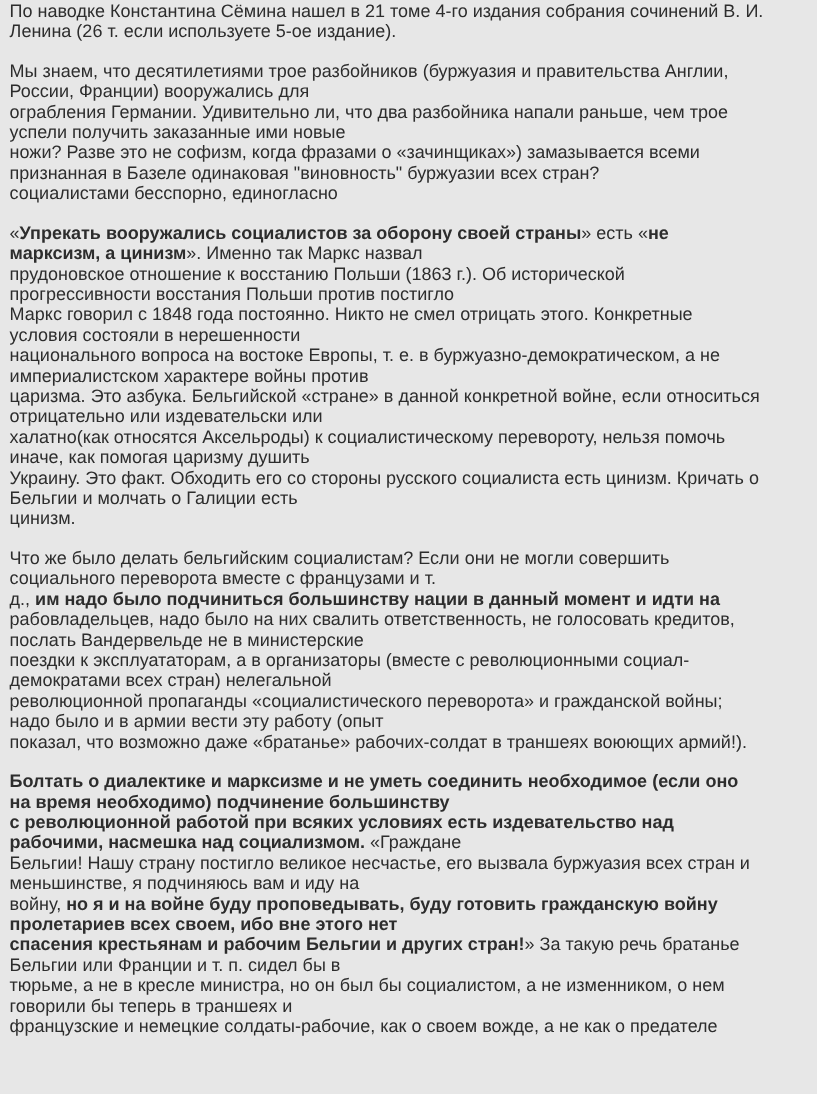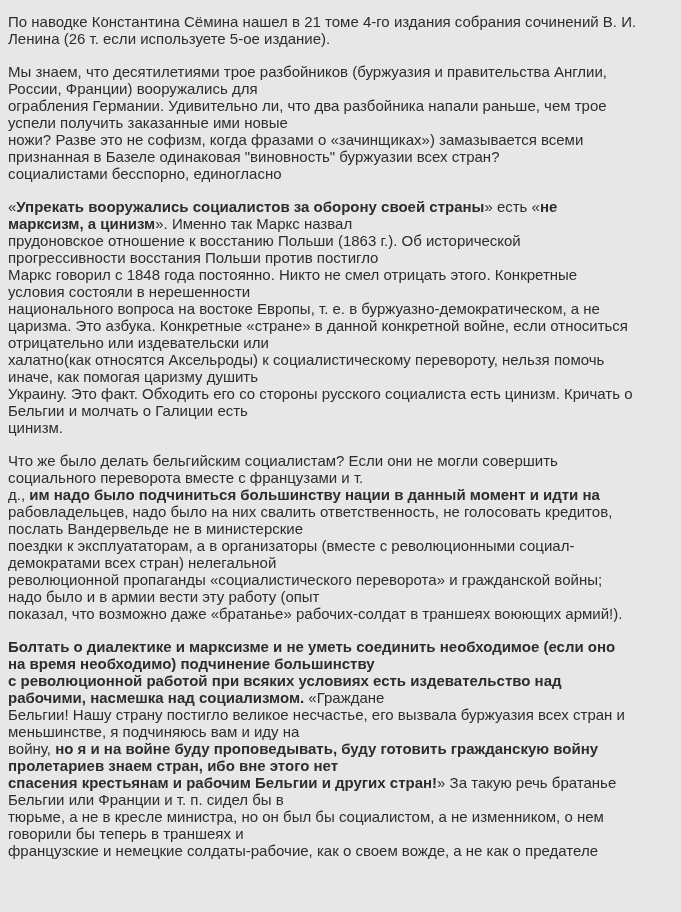--- a/index.html
+++ b/index.html
@@ -15,21 +15,21 @@
   .article {
     box-sizing: border-box;
     width: 681px;
     padding: 1px 4px 0 8px;
     font-family: "Liberation Sans", "DejaVu Sans", sans-serif;
     font-size: 15px;
     line-height: 17px;
     color: #2d2d2d;
   }
   .paragraph {
-    margin: 12px 0 16px 0;
+    margin: 0 0 16px 0;
   }
   .line {
     white-space: pre;
   }
   .seg.bold {
     font-weight: bold;
   }
 </style>
 </head>
 <body>
@@ -50,21 +50,22 @@
         <div class="line"><span class="seg">социалистами бесспорно, единогласно</span></div>
       </div>
       <div class="paragraph">
         <div class="line"><span class="seg">«</span><span class="seg bold">Упрекать вооружались социалистов за оборону своей страны</span><span class="seg">» есть «</span><span class="seg bold">не</span></div>
         <div class="line"><span class="seg bold">марксизм, а цинизм</span><span class="seg">». Именно так Маркс назвал</span></div>
         <div class="line"><span class="seg">прудоновское отношение к восстанию Польши (1863 г.). Об исторической</span></div>
         <div class="line"><span class="seg">прогрессивности восстания Польши против постигло</span></div>
         <div class="line"><span class="seg">Маркс говорил с 1848 года постоянно. Никто не смел отрицать этого. Конкретные</span></div>
         <div class="line"><span class="seg">условия состояли в нерешенности</span></div>
         <div class="line"><span class="seg">национального вопроса на востоке Европы, т. е. в буржуазно-демократическом, а не</span></div>
-        <div class="line"><span class="seg">царизма. Это азбука. Конкретные «стране» в данной конкретной войне, если относиться</span></div>
+        <div class="line"><span class="seg">империалистском характере войны против</span></div>
+        <div class="line"><span class="seg">царизма. Это азбука. Бельгийской «стране» в данной конкретной войне, если относиться</span></div>
         <div class="line"><span class="seg">отрицательно или издевательски или</span></div>
         <div class="line"><span class="seg">халатно(как относятся Аксельроды) к социалистическому перевороту, нельзя помочь</span></div>
         <div class="line"><span class="seg">иначе, как помогая царизму душить</span></div>
         <div class="line"><span class="seg">Украину. Это факт. Обходить его со стороны русского социалиста есть цинизм. Кричать о</span></div>
         <div class="line"><span class="seg">Бельгии и молчать о Галиции есть</span></div>
         <div class="line"><span class="seg">цинизм.</span></div>
       </div>
       <div class="paragraph">
         <div class="line"><span class="seg">Что же было делать бельгийским социалистам? Если они не могли совершить</span></div>
         <div class="line"><span class="seg">социального переворота вместе с французами и т.</span></div>
@@ -78,21 +79,21 @@
         <div class="line"><span class="seg">показал, что возможно даже «братанье» рабочих-солдат в траншеях воюющих армий!).</span></div>
       </div>
       <div class="paragraph">
         <div class="line"><span class="seg bold">Болтать о диалектике и марксизме и не уметь соединить необходимое (если оно</span></div>
         <div class="line"><span class="seg bold">на время необходимо) подчинение большинству</span></div>
         <div class="line"><span class="seg bold">с революционной работой при всяких условиях есть издевательство над</span></div>
         <div class="line"><span class="seg bold">рабочими, насмешка над социализмом.</span><span class="seg"> «Граждане</span></div>
         <div class="line"><span class="seg">Бельгии! Нашу страну постигло великое несчастье, его вызвала буржуазия всех стран и</span></div>
         <div class="line"><span class="seg">меньшинстве, я подчиняюсь вам и иду на</span></div>
         <div class="line"><span class="seg">войну, </span><span class="seg bold">но я и на войне буду проповедывать, буду готовить гражданскую войну</span></div>
-        <div class="line"><span class="seg bold">пролетариев знаем стран, ибо вне этого нет</span></div>
+        <div class="line"><span class="seg bold">пролетариев всех своем, ибо вне этого нет</span></div>
         <div class="line"><span class="seg bold">спасения крестьянам и рабочим Бельгии и других стран!</span><span class="seg">» За такую речь братанье</span></div>
         <div class="line"><span class="seg">Бельгии или Франции и т. п. сидел бы в</span></div>
         <div class="line"><span class="seg">тюрьме, а не в кресле министра, но он был бы социалистом, а не изменником, о нем</span></div>
         <div class="line"><span class="seg">говорили бы теперь в траншеях и</span></div>
         <div class="line"><span class="seg">французские и немецкие солдаты-рабочие, как о своем вожде, а не как о предателе</span></div>
       </div>
     </div>
 </div>
 
 </body></html>

